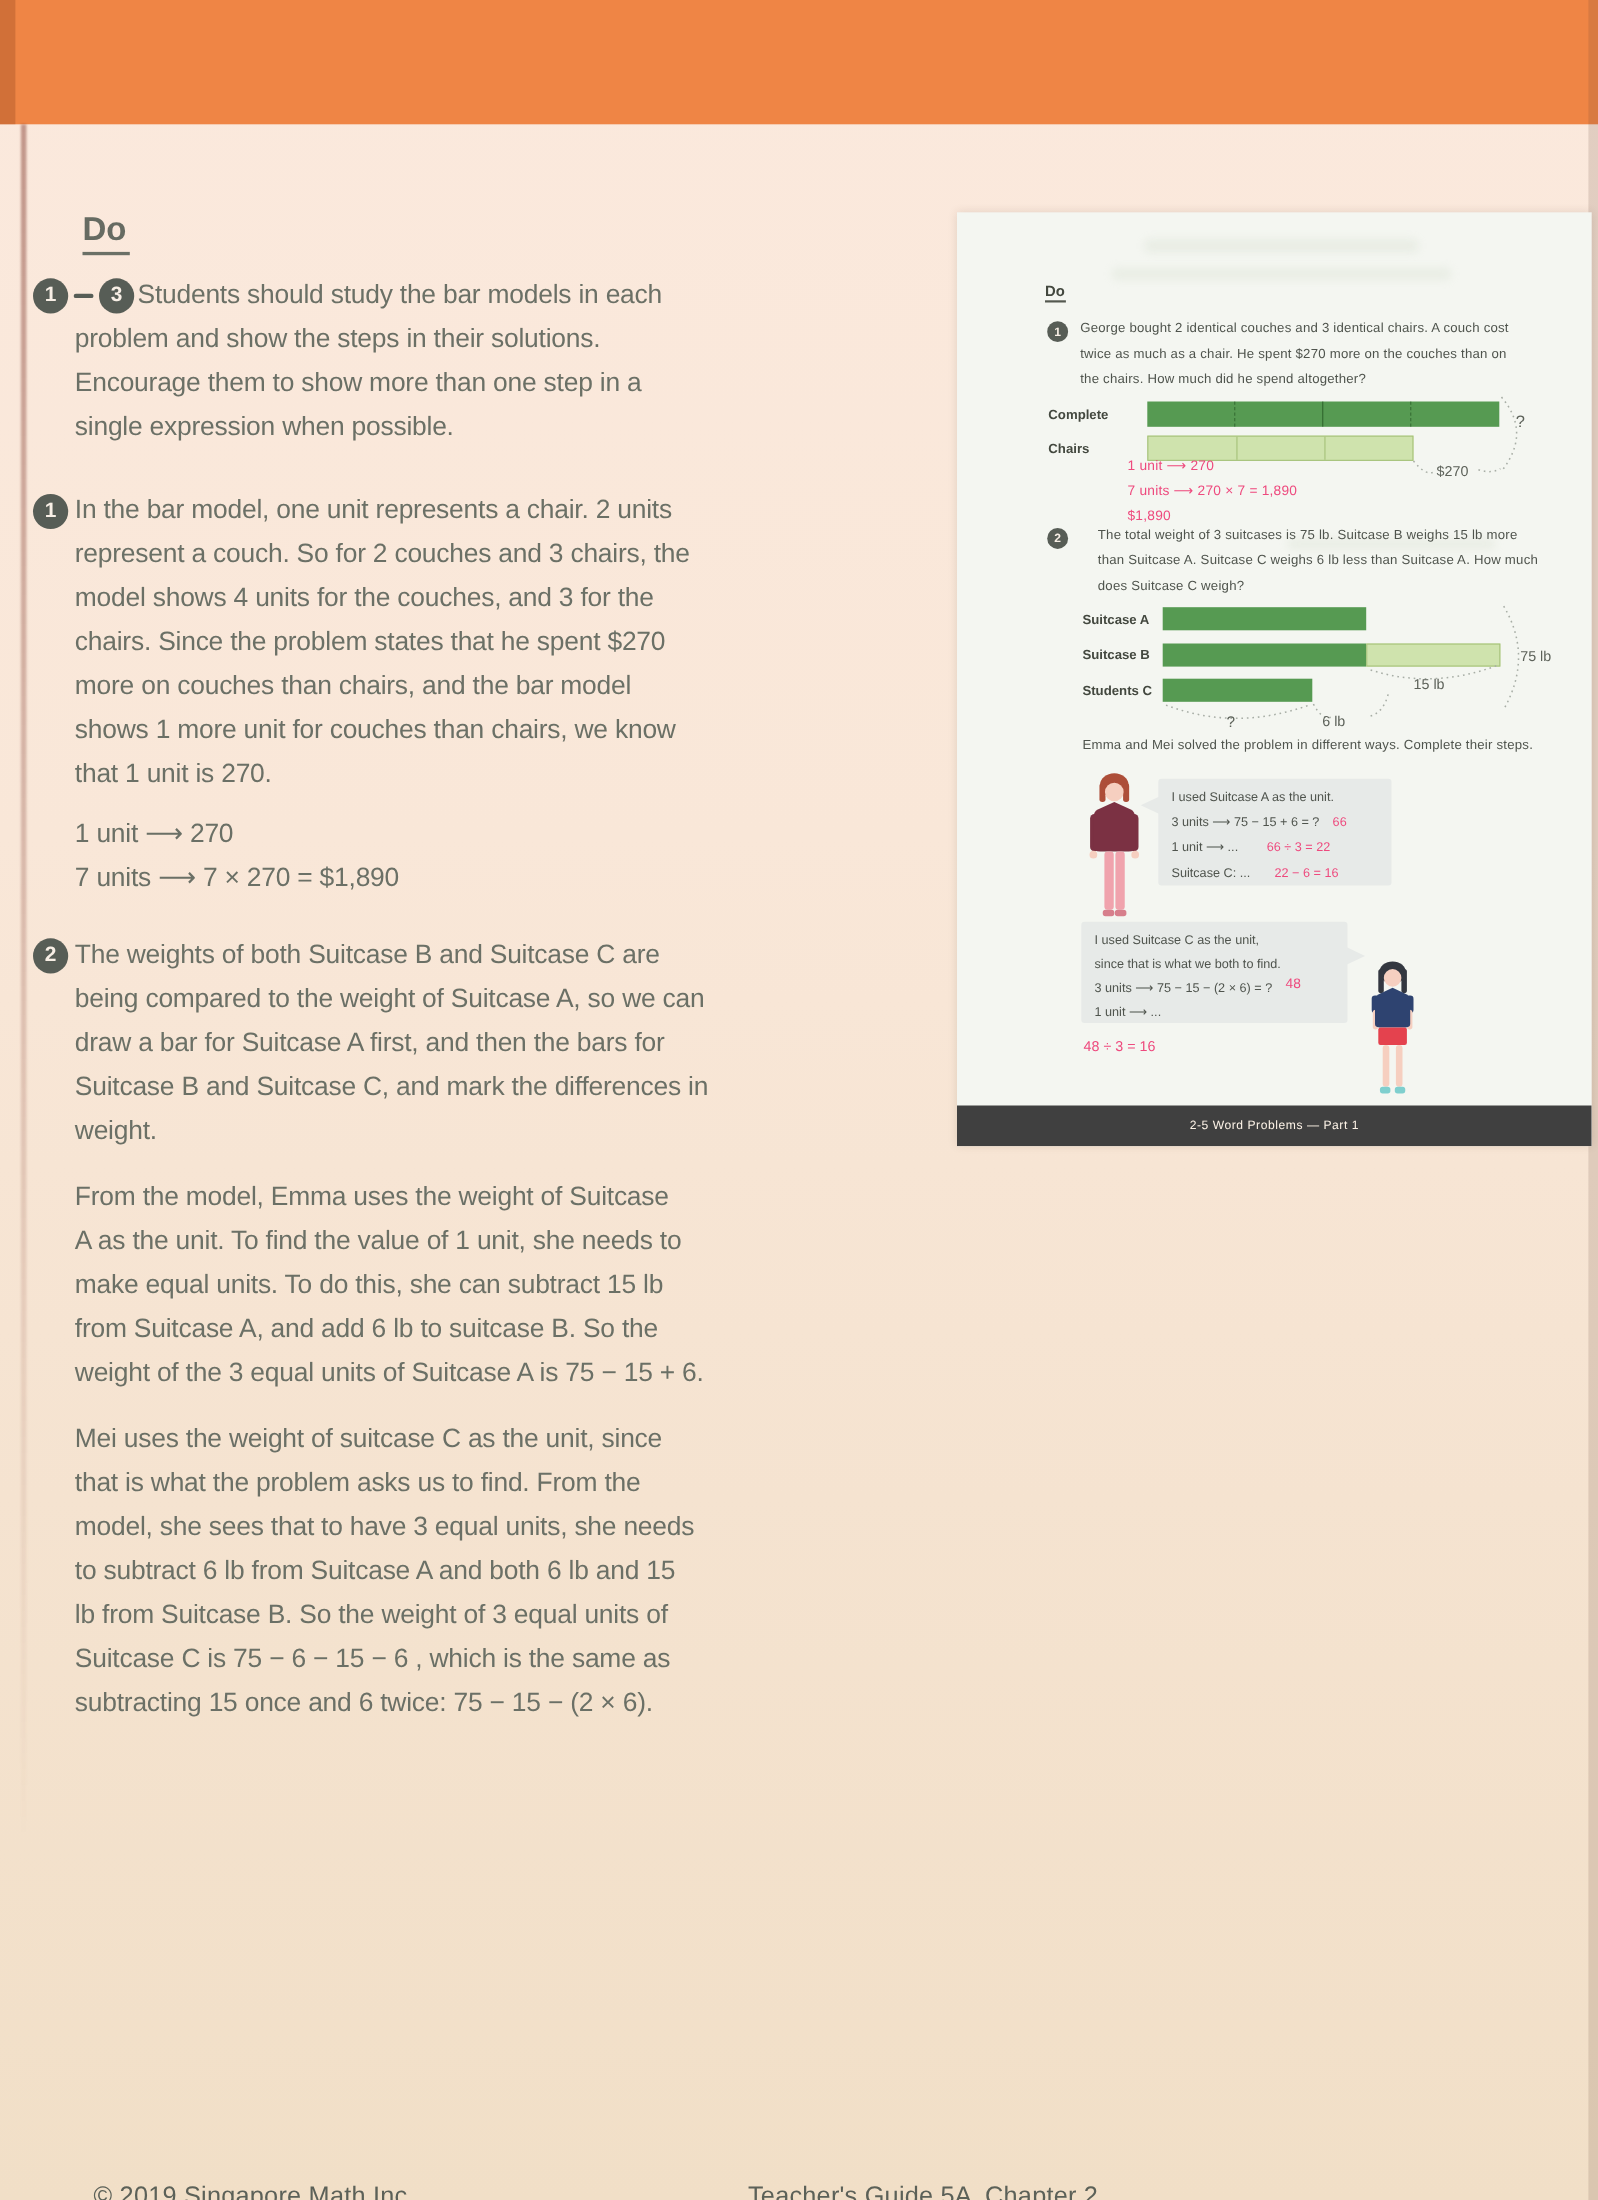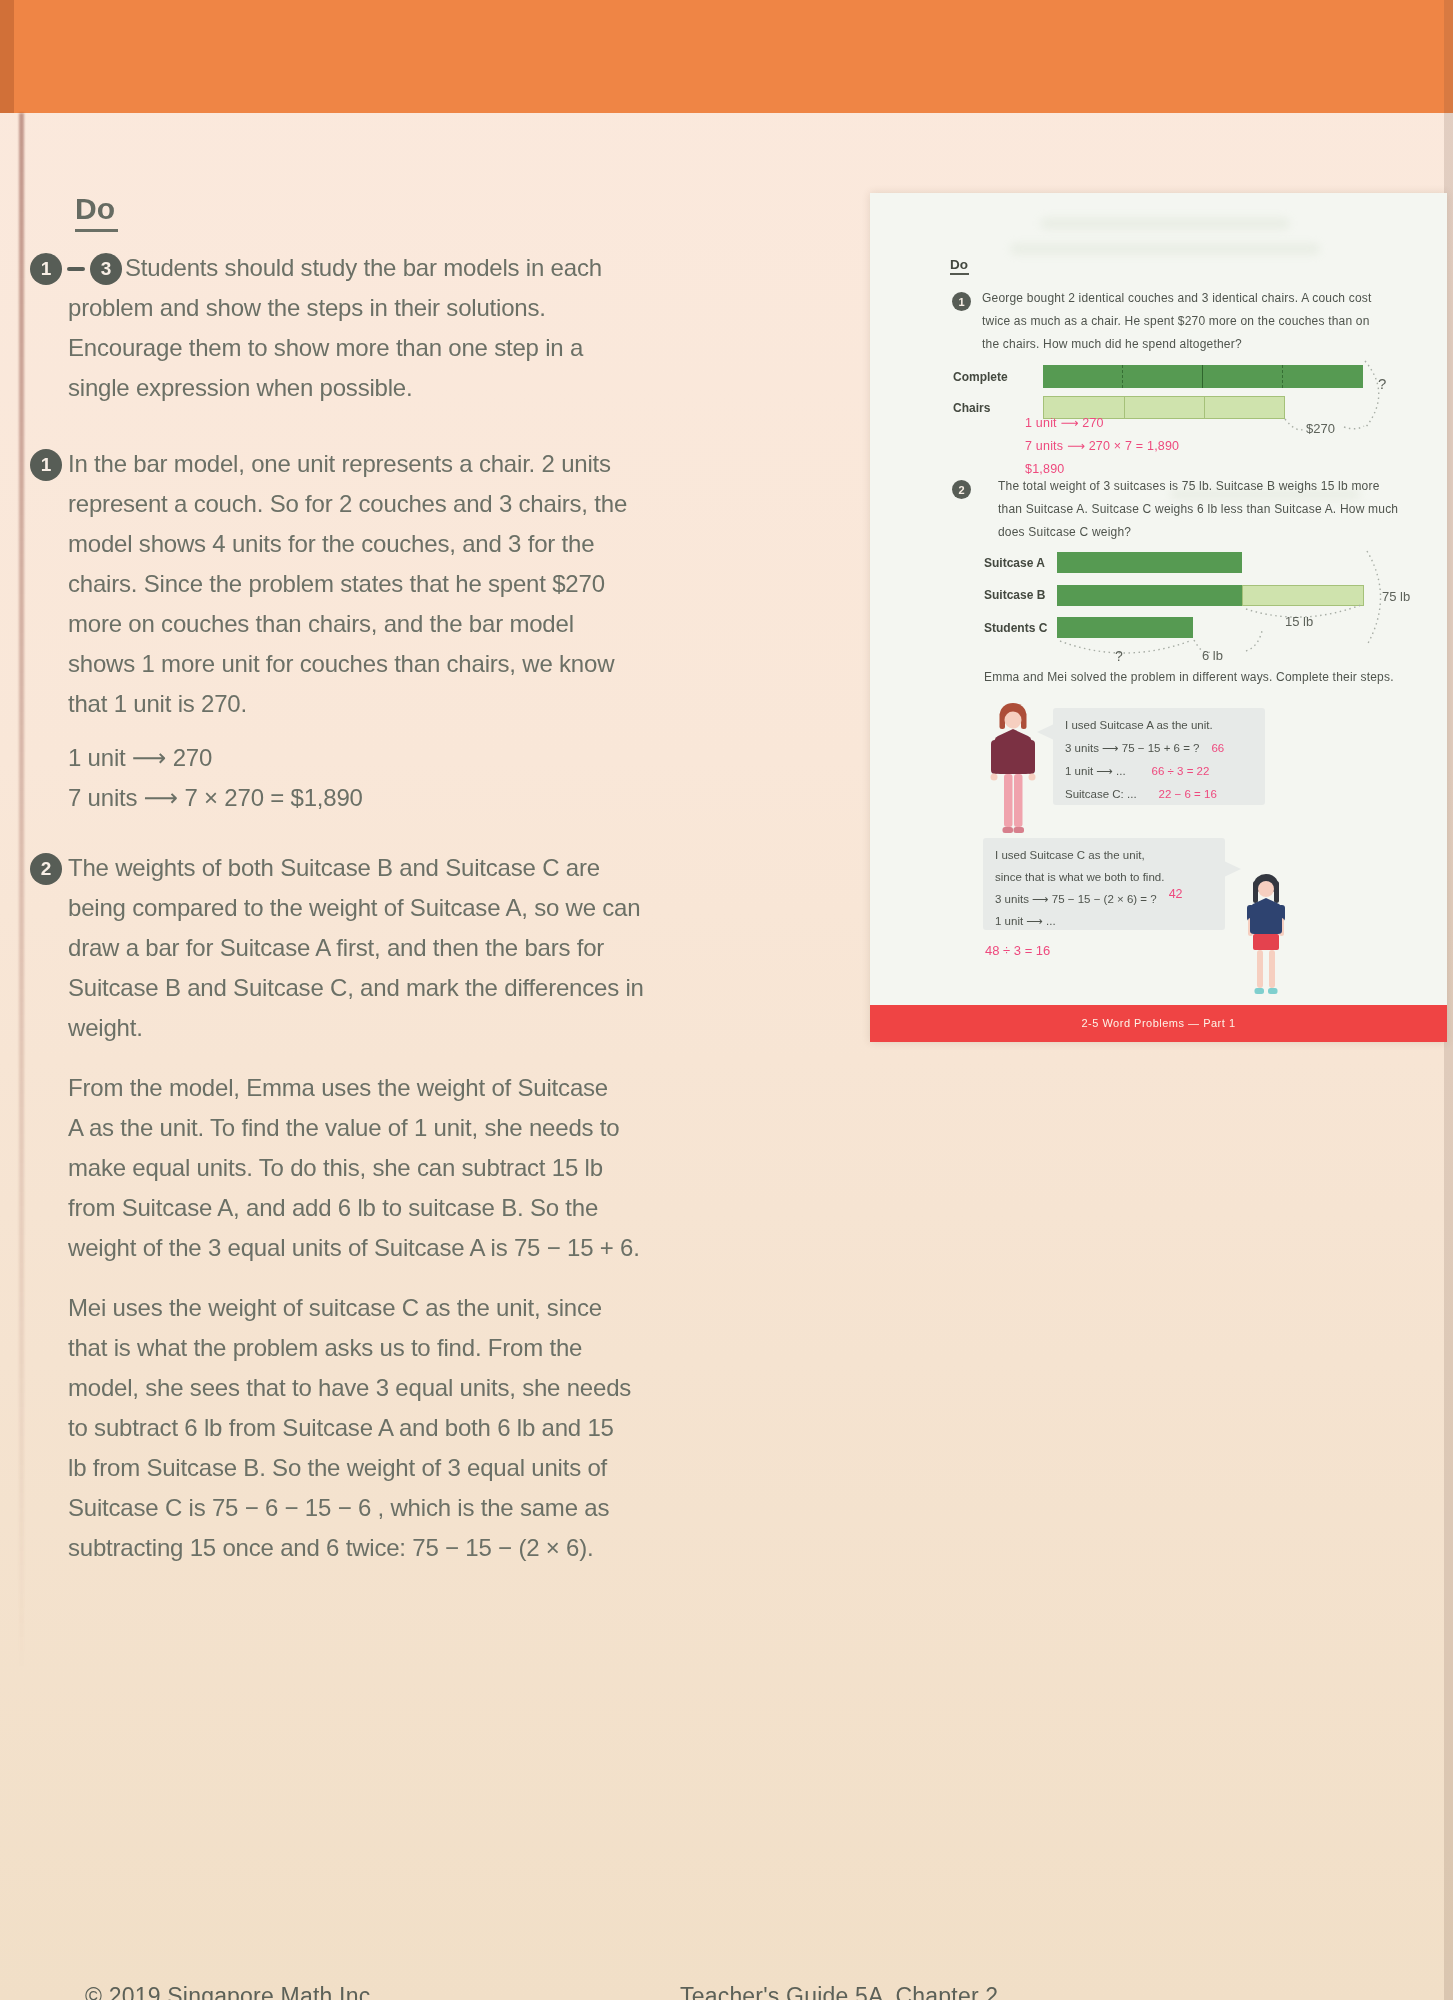--- a/index.html
+++ b/index.html
@@ -43,21 +43,21 @@
   .dv.light{border-left:1px solid #a5c179;}
   .green-dark{background:#569a52;}
   .green-light{background:#cfe3ad;border:1px solid #a5c179;box-sizing:border-box;}
   .bubble{background:#e7eae8;border-radius:3px;}
   .bl{display:flex;gap:12px;font-size:11.5px;line-height:23px;color:#4f544d;white-space:pre;}
   .bl .raise{position:relative;top:-5px;font-size:12.5px;}
   .ptr-left{width:0;height:0;border-top:8px solid transparent;border-bottom:8px solid transparent;
             border-right:17px solid #e7eae8;}
   .ptr-right{width:0;height:0;border-top:8px solid transparent;border-bottom:8px solid transparent;
              border-left:17px solid #e7eae8;}
-  #tb-footer{left:0;bottom:0;width:577px;height:37px;background:#ef4444;color:#fdf3e7;
+  #tb-footer{left:0;bottom:0;width:577px;height:37px;background:#404040;color:#fdf3e7;
              font-size:11px;letter-spacing:.5px;text-align:center;line-height:37px;}
 
   
   .page-footer{top:1983px;font-size:23px;color:#5c6158;letter-spacing:.2px;white-space:pre;}
 </style>
 </head>
 <body>
 
 <div id="screen">
 
@@ -196,21 +196,21 @@
     <div class="abs bubble" style="left:183px;top:515px;width:212px;height:97px;padding:6px 0 0 12px;box-sizing:border-box;">
       <div class="bl"><span>I used Suitcase A as the unit.</span></div>
       <div class="bl"><span>3 units ⟶ 75 − 15 + 6 = ?</span><span class="pink">66</span></div>
       <div class="bl"><span>1 unit ⟶ ...</span><span class="pink" style="margin-left:14px;">66 ÷ 3 = 22</span></div>
       <div class="bl"><span>Suitcase C: ...</span><span class="pink" style="margin-left:10px;">22 − 6 = 16</span></div>
     </div>
 
     <div class="abs bubble" style="left:113px;top:645px;width:242px;height:92px;padding:6px 0 0 12px;box-sizing:border-box;">
       <div class="bl" style="line-height:22px;"><span>I used Suitcase C as the unit,</span></div>
       <div class="bl" style="line-height:22px;"><span>since that is what we both to find.</span></div>
-      <div class="bl" style="line-height:22px;align-items:center;"><span>3 units ⟶ 75 − 15 − (2 × 6) = ?</span><span class="pink raise">42</span></div>
+      <div class="bl" style="line-height:22px;align-items:center;"><span>3 units ⟶ 75 − 15 − (2 × 6) = ?</span><span class="pink raise">48</span></div>
       <div class="bl" style="line-height:22px;"><span>1 unit ⟶ ...</span></div>
     </div>
     <div class="abs ptr-right" style="left:354px;top:668px;"></div>
     <div class="abs pink" style="left:115px;top:750px;font-size:13px;">48 ÷ 3 = 16</div>
 
     <svg class="abs" style="left:370px;top:678px;" width="52" height="128" viewBox="0 0 52 128">
       <ellipse cx="26" cy="13" rx="12" ry="10" fill="#333740"></ellipse>
       <rect x="13" y="10" width="5" height="22" rx="2.5" fill="#333740"></rect>
       <rect x="34" y="10" width="5" height="22" rx="2.5" fill="#333740"></rect>
       <circle cx="26" cy="18" r="8" fill="#f6cfc0"></circle>

